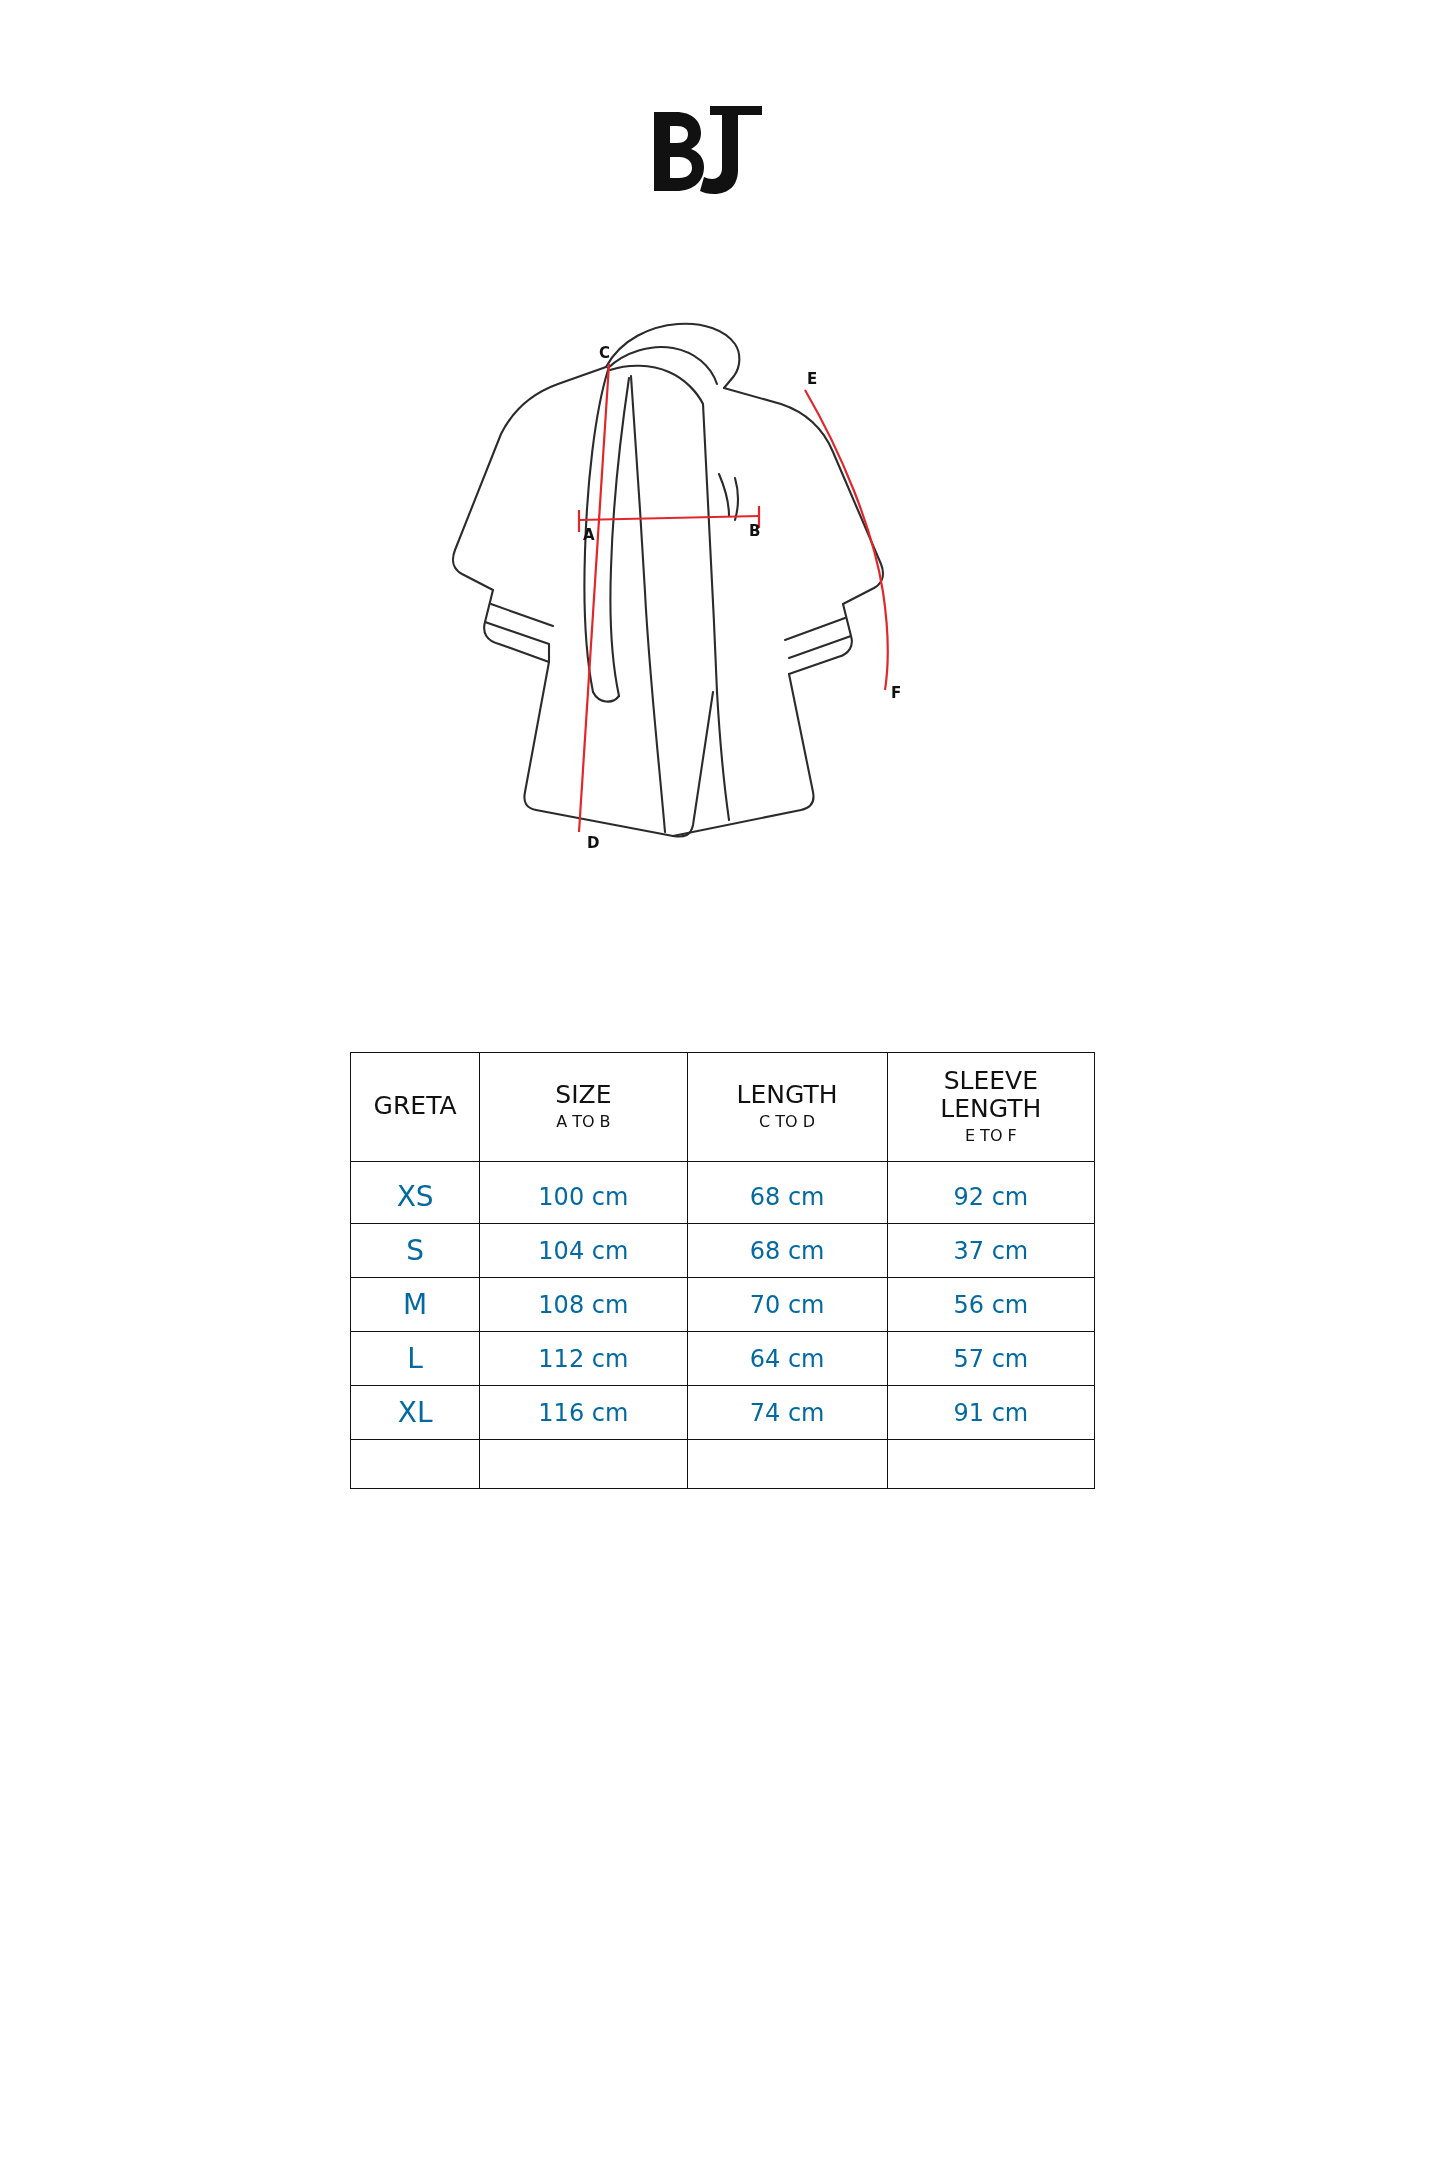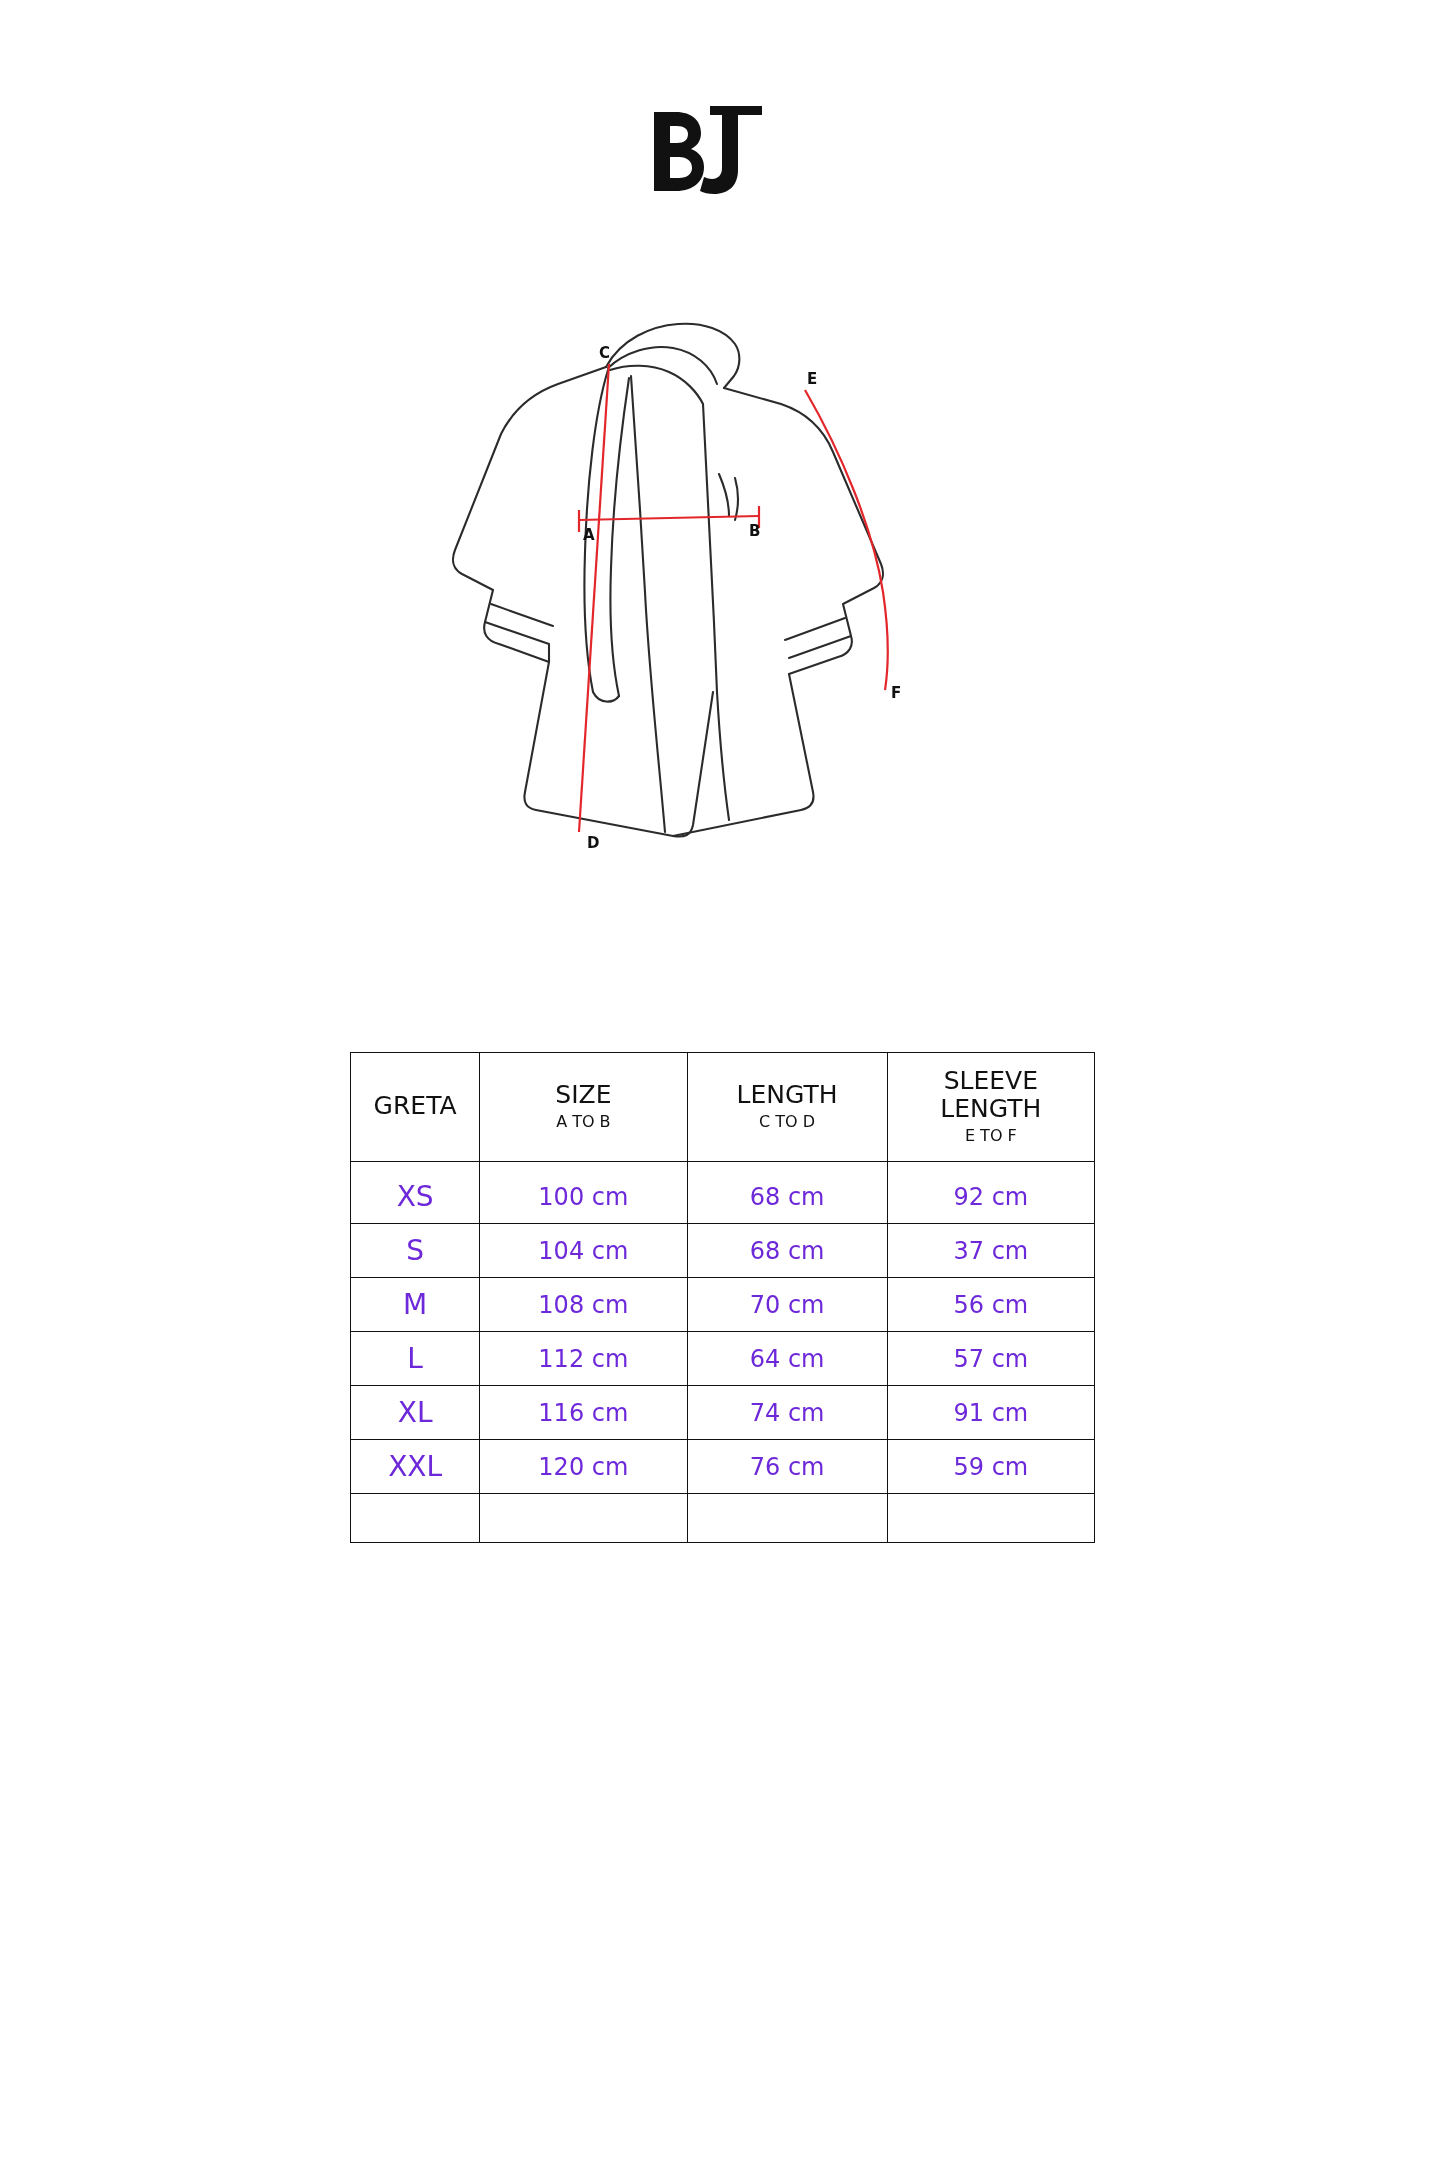--- a/index.html
+++ b/index.html
@@ -91,21 +91,21 @@
   }
   .col-size { width: 17%; }
   .col-bust { width: 28%; }
   .col-length { width: 27%; }
   .col-sleeve { width: 28%; }
 
   table.size-chart tbody td {
     padding: 10px 4px;
     font-size: 24px;
     font-weight: 400;
-    color: #6d28d9;
+    color: #0369a1;
   }
   table.size-chart tbody td.size-cell {
     font-size: 28px;
   }
   tbody tr td {
     border-top: none;
     border-bottom: none;
   }
   tbody tr:first-child td {
     padding-top: 18px;
@@ -252,26 +252,20 @@
           <td>112 cm</td>
           <td>64 cm</td>
           <td>57 cm</td>
         </tr>
         <tr>
           <td class="size-cell">XL</td>
           <td>116 cm</td>
           <td>74 cm</td>
           <td>91 cm</td>
         </tr>
-        <tr>
-          <td class="size-cell">XXL</td>
-          <td>120 cm</td>
-          <td>76 cm</td>
-          <td>59 cm</td>
-        </tr>
         <tr class="tbody-spacer">
           <td class="side"></td>
           <td class="side"></td>
           <td class="side"></td>
           <td class="side"></td>
         </tr>
       </tbody>
     </table>
   </div>
 

